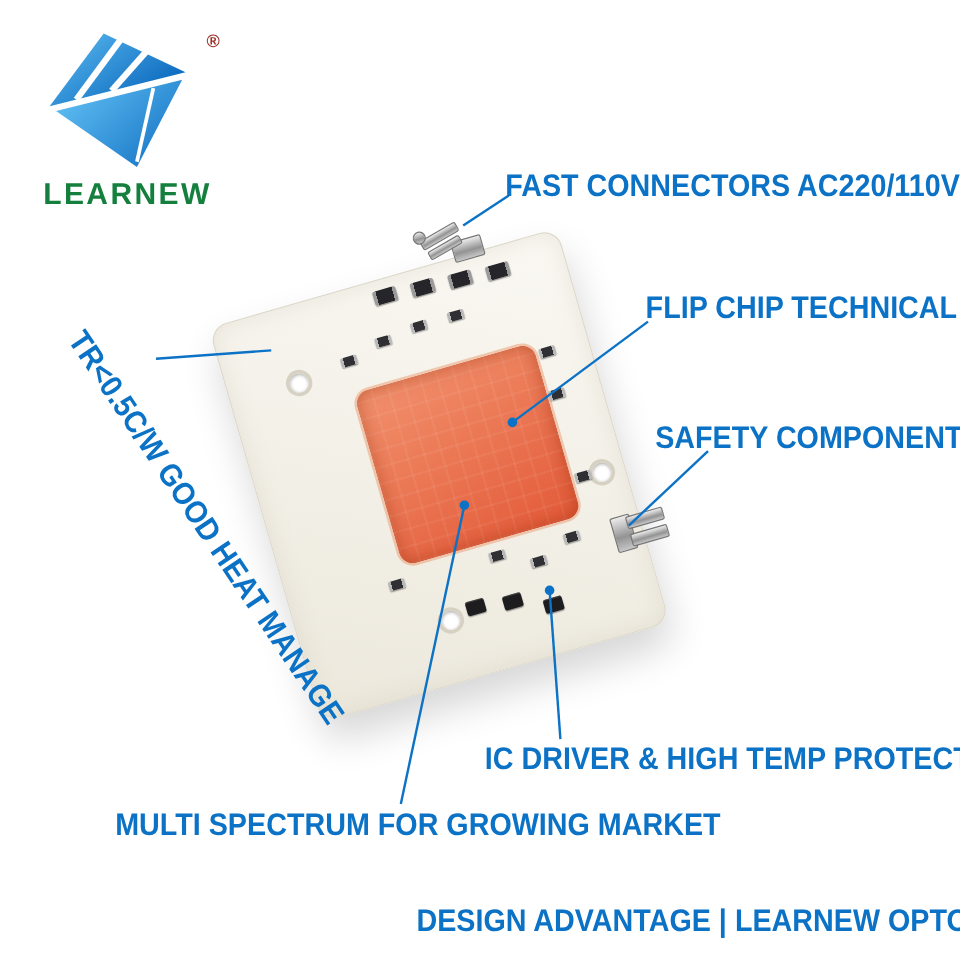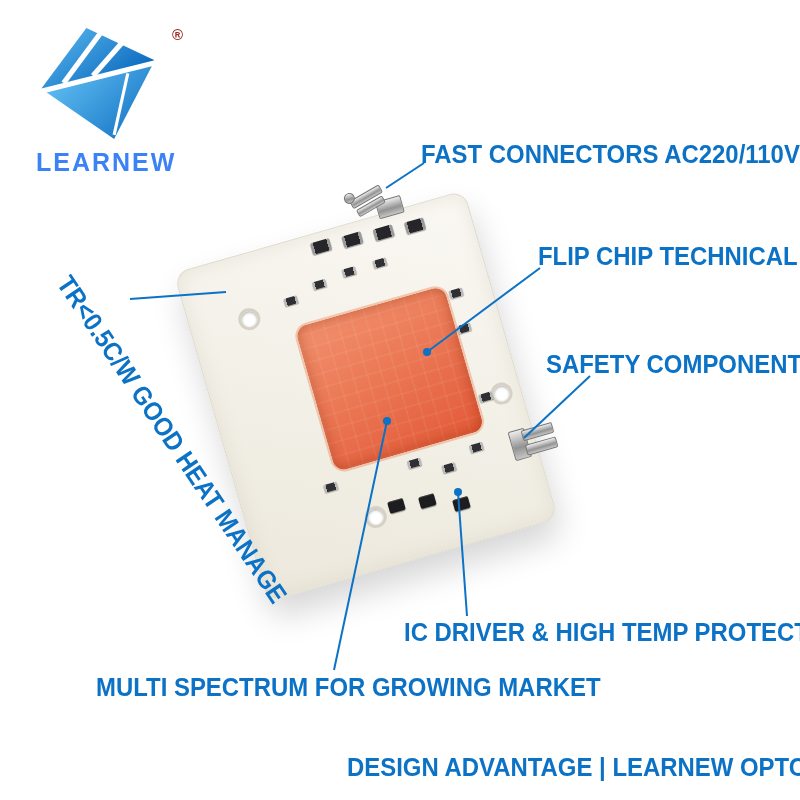--- a/index.html
+++ b/index.html
@@ -12,21 +12,21 @@
 
   
   .logo{position:absolute;left:30px;top:12px;width:180px;height:175px;}
   .logo svg{position:absolute;left:5px;top:8px;}
   .reg{
     position:absolute;left:142px;top:14px;
     font-size:15px;font-weight:bold;color:#9c2f26;
   }
   .logo-text{
     position:absolute;left:6px;top:136px;
-    font-size:25px;font-weight:bold;color:#3b82f6;
+    font-size:25px;font-weight:bold;color:#15803d;
     letter-spacing:2px;white-space:nowrap;
   }
 
   
   .board{
     position:absolute;left:215px;top:225px;width:300px;height:340px;
     background:linear-gradient(205deg,#faf8f3,#ece8dc);
     border:1px solid #ddd8ca;
     border-radius:15px;
     transform:rotate(-16deg);

